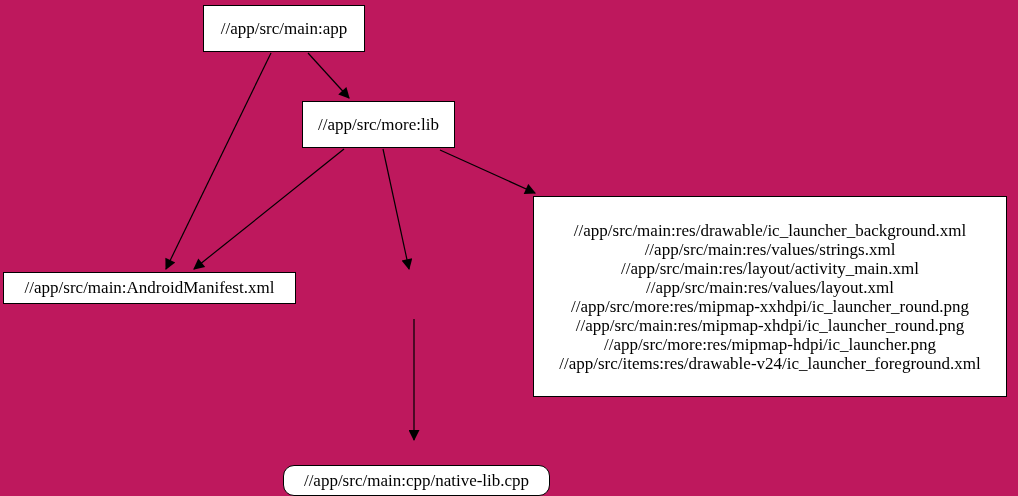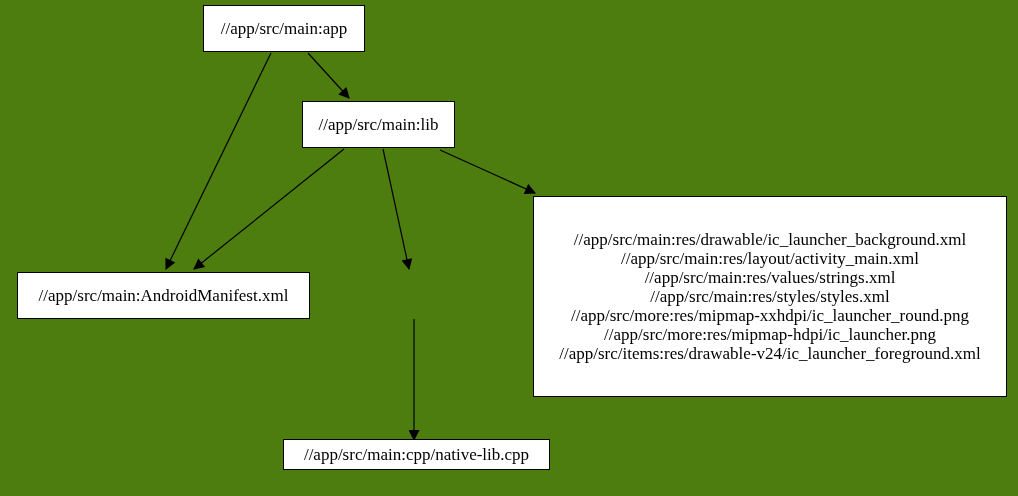--- a/index.html
+++ b/index.html
@@ -4,21 +4,21 @@
 <style>
   html, body {
     margin: 0;
     padding: 0;
     background: #ffffff;
   }
   .canvas {
     position: relative;
     width: 1018px;
     height: 496px;
-    background: #4d7c0f;
+    background: #be185d;
     font-family: "Liberation Serif", "DejaVu Serif", serif;
     color: #000000;
     overflow: hidden;
   }
   .edges-layer {
     position: absolute;
     left: 0;
     top: 0;
     width: 1018px;
     height: 496px;
@@ -35,23 +35,23 @@
     background: #ffffff;
     display: flex;
     align-items: center;
     justify-content: center;
     font-size: 17px;
     white-space: nowrap;
     text-align: center;
   }
   .node-app        { left: 203px; top:   5px; width: 162px; height: 47px; }
   .node-lib        { left: 302px; top: 101px; width: 153px; height: 47px; }
-  .node-manifest   { left:   17px; top: 272px; width: 293px; height: 47px; }
+  .node-manifest   { left:   3px; top: 272px; width: 293px; height: 32px; }
   .node-jni        { left: 325px; top: 272px; width: 180px; height: 47px; }
-  .node-native     { left: 283px; top: 439px; width: 267px; height: 31px; }
+  .node-native     { left: 283px; top: 465px; width: 267px; height: 31px; border-radius: 11px; }
   .node-res {
     left: 533px; top: 196px; width: 474px; height: 201px;
     flex-direction: column;
     justify-content: center;
     line-height: 19px;
     padding: 4px 0;
   }
   .res-line {
     display: block;
     width: 100%;
@@ -72,30 +72,31 @@
     <line x1="308" y1="53" x2="349" y2="98" marker-end="url(#arrow)"></line>
     <line x1="271" y1="53" x2="166" y2="269" marker-end="url(#arrow)"></line>
     <line x1="344" y1="149" x2="194" y2="269" marker-end="url(#arrow)"></line>
     <line x1="383" y1="149" x2="409" y2="269" marker-end="url(#arrow)"></line>
     <line x1="440" y1="150" x2="535" y2="193" marker-end="url(#arrow)"></line>
     <line x1="414" y1="319" x2="414" y2="440" marker-end="url(#arrow)"></line>
   </svg>
 
   <div class="node node-app">//app/src/main:app</div>
 
-  <div class="node node-lib">//app/src/main:lib</div>
+  <div class="node node-lib">//app/src/more:lib</div>
 
   <div class="node node-manifest">//app/src/main:AndroidManifest.xml</div>
 
 
   <div class="node node-res">
     <span class="res-line">//app/src/main:res/drawable/ic_launcher_background.xml</span>
+    <span class="res-line">//app/src/main:res/values/strings.xml</span>
     <span class="res-line">//app/src/main:res/layout/activity_main.xml</span>
-    <span class="res-line">//app/src/main:res/values/strings.xml</span>
-    <span class="res-line">//app/src/main:res/styles/styles.xml</span>
+    <span class="res-line">//app/src/main:res/values/layout.xml</span>
     <span class="res-line">//app/src/more:res/mipmap-xxhdpi/ic_launcher_round.png</span>
+    <span class="res-line">//app/src/main:res/mipmap-xhdpi/ic_launcher_round.png</span>
     <span class="res-line">//app/src/more:res/mipmap-hdpi/ic_launcher.png</span>
     <span class="res-line">//app/src/items:res/drawable-v24/ic_launcher_foreground.xml</span>
   </div>
 
   <div class="node node-native">//app/src/main:cpp/native-lib.cpp</div>
 
 </div>
 
 </body></html>

